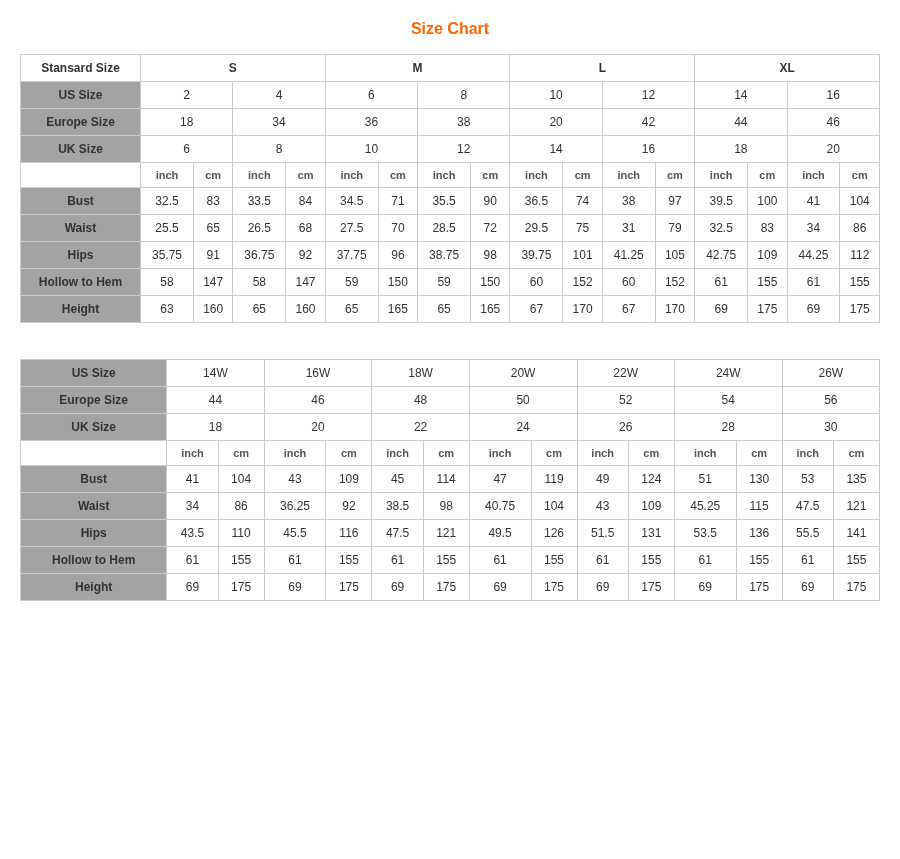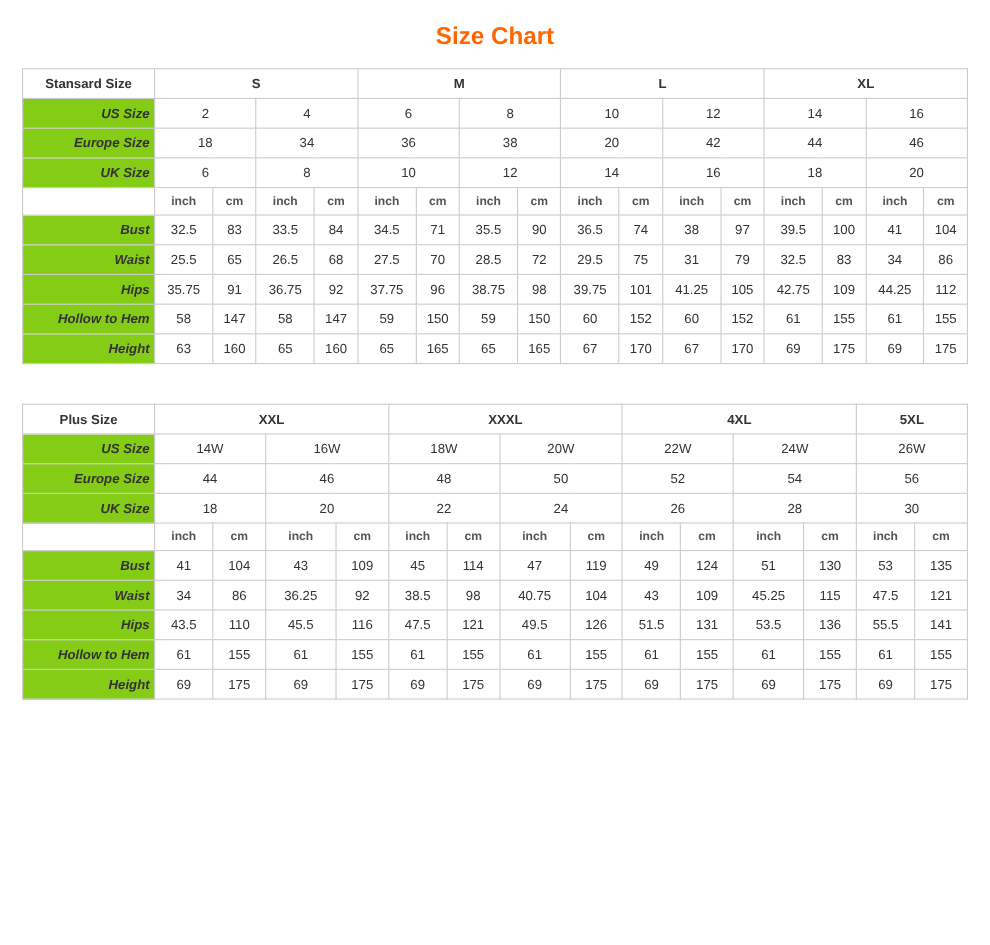--- a/index.html
+++ b/index.html
@@ -6,43 +6,42 @@
     body {
       font-family: Arial, sans-serif;
       background: #fff;
       padding: 20px;
       font-size: 13px;
       color: #333;
     }
     .page-title {
       text-align: center;
       color: #ff6600;
-      font-size: 22px;
+      font-size: 16px;
       font-weight: bold;
       margin-bottom: 16px;
     }
     .chart-container {
       margin-bottom: 36px;
     }
     table {
       width: 100%;
       border-collapse: collapse;
       border: 1px solid #ccc;
     }
     th, td {
       border: 1px solid #ccc;
       text-align: center;
       padding: 6px 4px;
       font-size: 12px;
     }
     .row-header {
       font-weight: bold;
-      background: #84cc16;
-      text-align: right;
-      font-style: italic;
+      background: #a3a3a3;
+      text-align: center;
     }
     .unit-row td {
       font-size: 11px;
       color: #555;
       font-weight: bold;
     }
     .data-row td {
       color: #333;
     }
   </style>
@@ -211,27 +210,20 @@
         <td>175</td>
       </tr>
     </tbody>
   </table>
 </div>
 
 <div class="chart-container">
   <table>
     <thead>
       <tr>
-        <th style="width:120px;">Plus Size</th>
-        <th colspan="4">XXL</th>
-        <th colspan="4">XXXL</th>
-        <th colspan="4">4XL</th>
-        <th colspan="2">5XL</th>
-      </tr>
-      <tr>
         <td class="row-header">US Size</td>
         <td colspan="2">14W</td>
         <td colspan="2">16W</td>
         <td colspan="2">18W</td>
         <td colspan="2">20W</td>
         <td colspan="2">22W</td>
         <td colspan="2">24W</td>
         <td colspan="2">26W</td>
       </tr>
       <tr>

